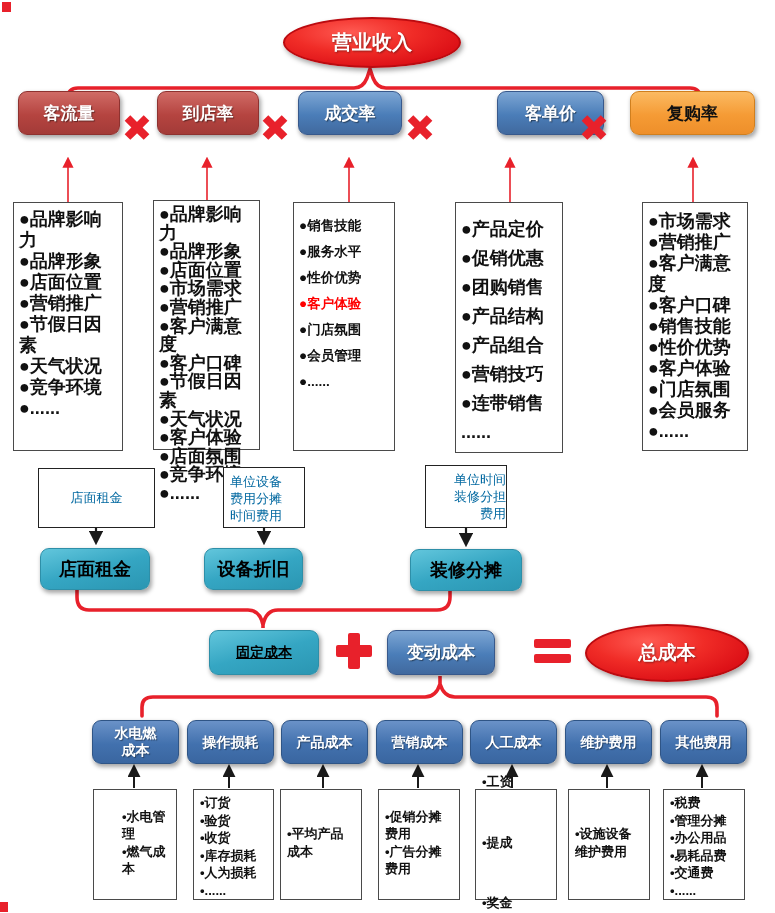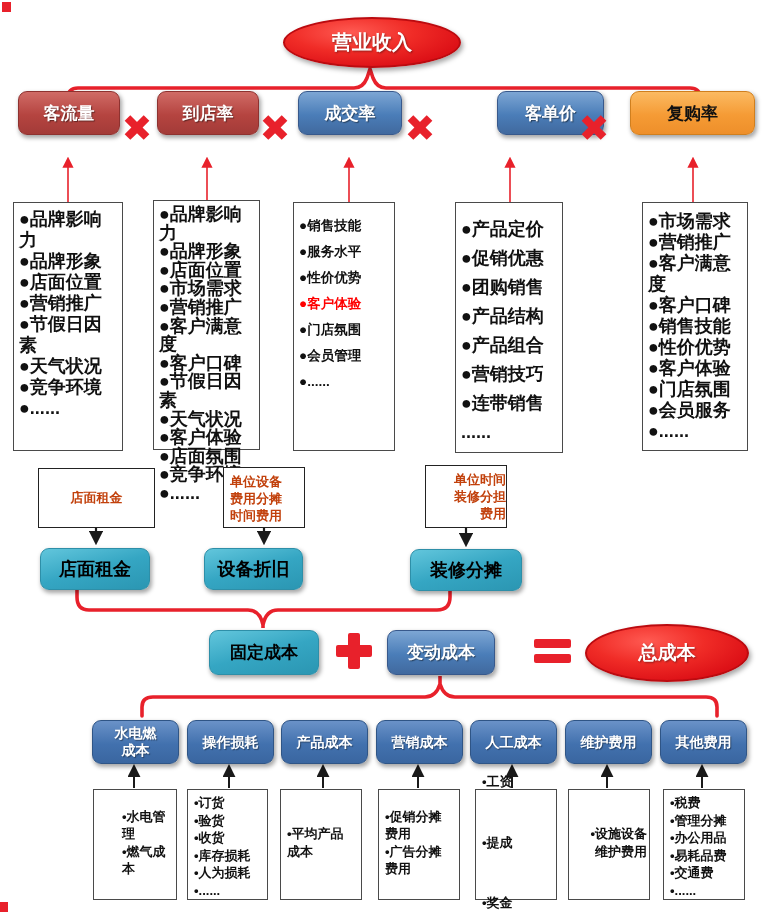--- a/index.html
+++ b/index.html
@@ -26,21 +26,21 @@
         border-radius:50%;font-weight:bold;color:#fff;text-shadow:1px 1px 2px rgba(0,0,0,.4);
         background:radial-gradient(ellipse at 38% 28%,#ff5a52 0%,#f02c27 40%,#dd1117 75%,#c90d12 100%);
         border:2px solid #bb0b10;box-shadow:2px 3px 5px rgba(0,0,0,.35);}
 
   
   .list-box{position:absolute;background:#fff;border:1px solid #4a4a4a;box-sizing:border-box;
         color:#111;font-weight:600;}
   .factors{font-size:18px;padding:6px 3px 0 5px;}
   .li{white-space:pre-line;}
   .red-item{color:#f00;font-weight:bold;}
-  .note-box{border-width:1.5px;border-color:#222;font-weight:700;font-size:13px;color:#c2410c;}
+  .note-box{border-width:1.5px;border-color:#222;font-weight:400;font-size:13px;color:#0369a1;}
   .items{font-size:13px;line-height:17.5px;padding:4px 2px 0 6px;display:flex;
         flex-direction:column;}
   .items.center{justify-content:center;padding-top:0;padding-bottom:4px;}
 
   
   .times{position:absolute;top:108px;height:42px;width:36px;line-height:42px;text-align:center;
         color:#e8212b;font-size:37px;font-weight:bold;}
   .plus{position:absolute;left:336px;top:633px;width:36px;height:36px;}
   .plus .h{position:absolute;left:0;top:12px;width:36px;height:12px;background:#e8212b;border-radius:2px;}
   .plus .v{position:absolute;left:12px;top:0;width:12px;height:36px;background:#e8212b;border-radius:2px;}
@@ -174,21 +174,21 @@
   <div class="list-box note-box" style="left:425px;top:465px;width:82px;height:63px;line-height:17px;padding:5px 0 0 6px;text-align:right;">
       <div class="li">单位时间</div>
       <div class="li">装修分担</div>
       <div class="li">费用</div>
     </div>
 
   <div class="node tealbox" style="left:40px;top:548px;width:108px;height:40px;font-size:18px;">店面租金</div>
   <div class="node tealbox" style="left:204px;top:548px;width:97px;height:40px;font-size:18px;">设备折旧</div>
   <div class="node tealbox" style="left:410px;top:549px;width:110px;height:40px;font-size:18px;">装修分摊</div>
 
-  <div class="node tealbox" style="left:209px;top:630px;width:108px;height:43px;font-size:17px;">固定成本</div>
+  <div class="node tealbox" style="left:209px;top:630px;width:108px;height:43px;font-size:14px;text-decoration:underline;">固定成本</div>
   <div class="plus">
       <div class="h"></div>
       <div class="v"></div>
     </div>
   <div class="node bluebox" style="left:387px;top:630px;width:106px;height:43px;font-size:17px;">变动成本</div>
   <div class="equals">
       <div class="b"></div>
       <div class="b"></div>
     </div>
   <div class="ellipse" style="left:585px;top:624px;width:160px;height:54px;font-size:19px;">
@@ -201,21 +201,21 @@
   <div class="node catbox" style="left:281px;top:720px;width:85px;height:42px;">产品成本</div>
   <div class="node catbox" style="left:376px;top:720px;width:85px;height:42px;">营销成本</div>
   <div class="node catbox" style="left:470px;top:720px;width:85px;height:42px;">人工成本</div>
   <div class="node catbox" style="left:565px;top:720px;width:85px;height:42px;">维护费用</div>
   <div class="node catbox" style="left:660px;top:720px;width:85px;height:42px;">其他费用</div>
 
   <div class="list-box items center" style="left:93px;top:789px;width:84px;height:111px;padding-left:28px;">
       <div class="li">•水电管理</div>
       <div class="li">•燃气成本</div>
     </div>
-  <div class="list-box items" style="left:187px;top:789px;width:81px;height:111px;">
+  <div class="list-box items" style="left:193px;top:789px;width:81px;height:111px;">
       <div class="li">•订货</div>
       <div class="li">•验货</div>
       <div class="li">•收货</div>
       <div class="li">•库存损耗</div>
       <div class="li">•人为损耗</div>
       <div class="li">•......</div>
     </div>
   <div class="list-box items center" style="left:280px;top:789px;width:82px;height:111px;">
       <div class="li">•平均产品
 成本</div>
@@ -224,21 +224,21 @@
       <div class="li">•促销分摊
 费用</div>
       <div class="li">•广告分摊
 费用</div>
     </div>
   <div class="list-box items center" style="left:475px;top:789px;width:82px;height:111px;gap:43px;">
       <div class="li">•工资</div>
       <div class="li">•提成</div>
       <div class="li">•奖金</div>
     </div>
-  <div class="list-box items center" style="left:568px;top:789px;width:82px;height:111px;text-align:right;">
+  <div class="list-box items center" style="left:568px;top:789px;width:82px;height:111px;">
       <div class="li">•设施设备
 维护费用</div>
     </div>
   <div class="list-box items" style="left:663px;top:789px;width:82px;height:111px;">
       <div class="li">•税费</div>
       <div class="li">•管理分摊</div>
       <div class="li">•办公用品</div>
       <div class="li">•易耗品费</div>
       <div class="li">•交通费</div>
       <div class="li">•......</div>

